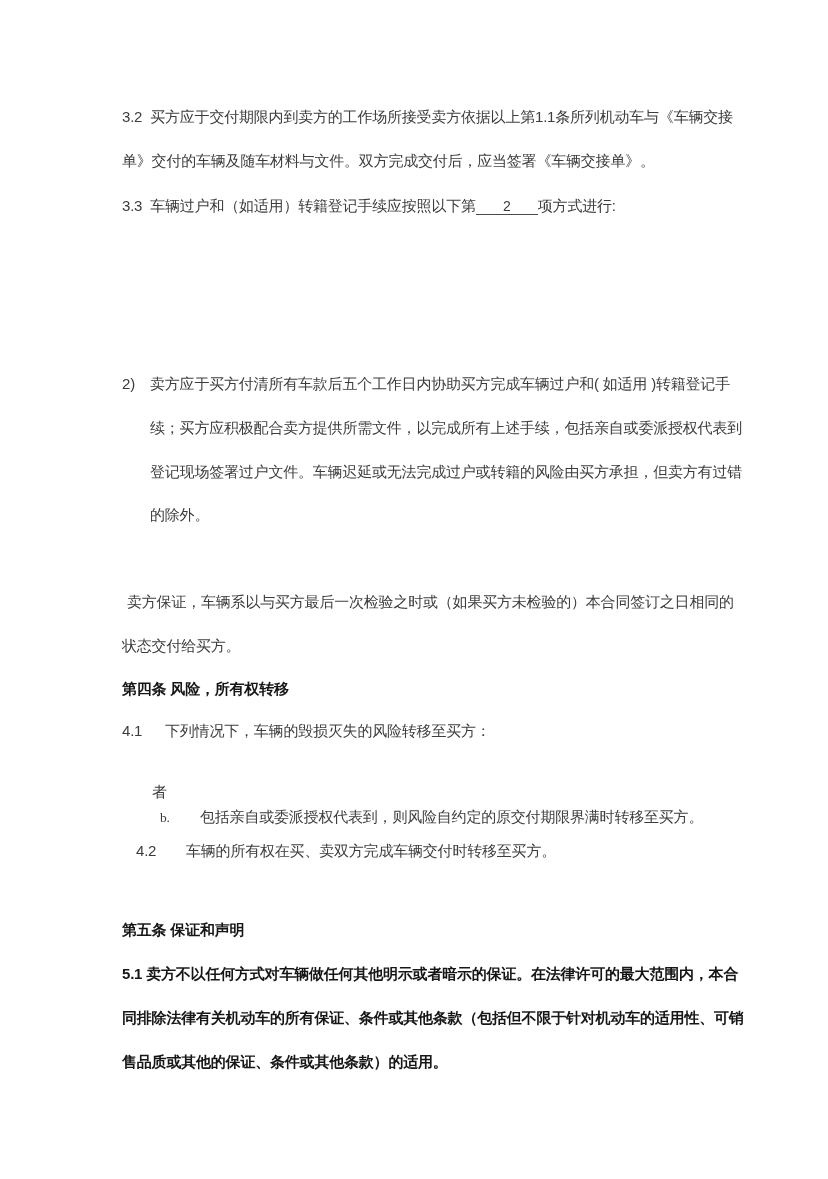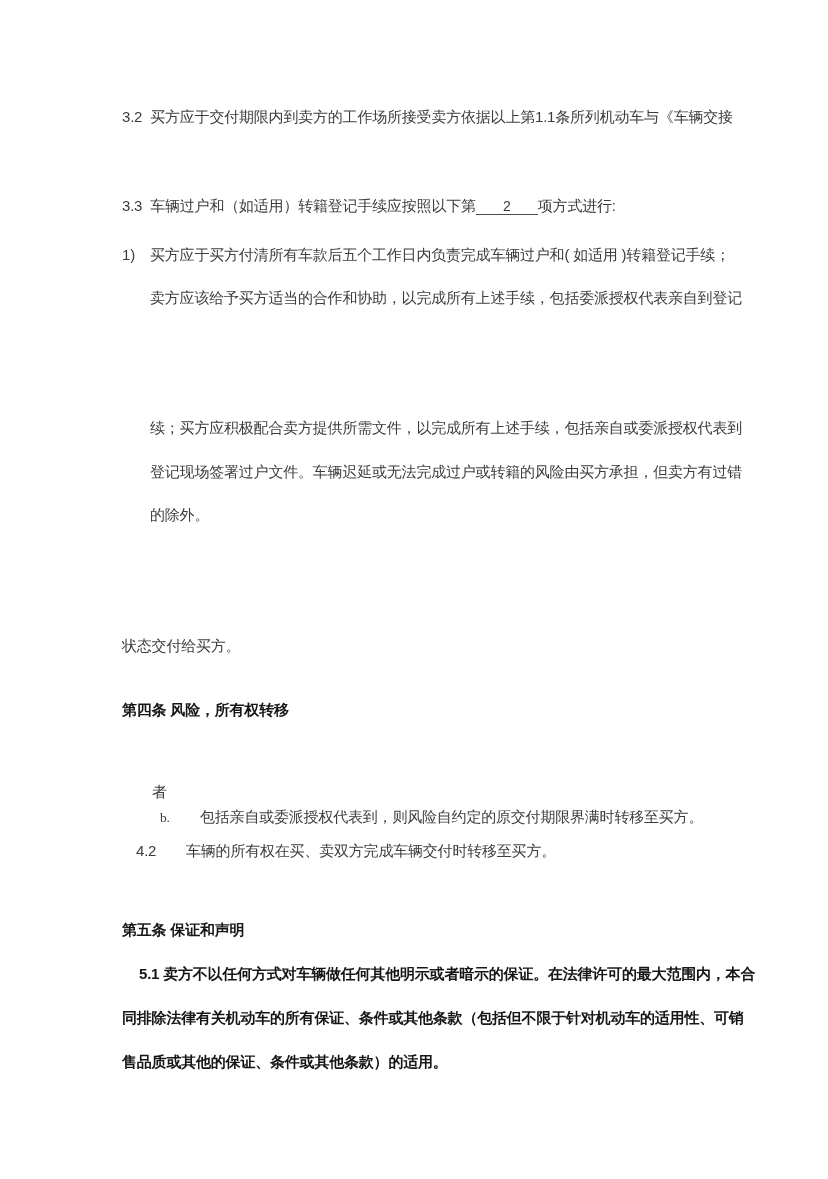--- a/index.html
+++ b/index.html
@@ -42,41 +42,43 @@
     line-height:16px;
     font-size:14px;
   }
 </style>
 </head>
 <body>
 
 <div class="page">
 
   <div class="ln" style="left:122px;top:107px">3.2  买方应于交付期限内到卖方的工作场所接受卖方依据以上第1.1条所列机动车与《车辆交接</div>
+  <div class="ln" style="left:122px;top:151px">单》交付的车辆及随车材料与文件。双方完成交付后，应当签署《车辆交接单》。</div>
 
   <div class="ln" style="left:122px;top:196px"><span>3.3  车辆过户和（如适用）转籍登记手续应按照以下第</span><span class="blank"><span>2</span></span><span>项方式进行:</span></div>
 
-  <div class="ln" style="left:122px;top:245px"><span class="marker" style="width:28px">1)</span><span>买方应于买方付清所有车款后五个工作日内负责完成车辆过户和( 如适用 )转籍登记手续；</span></div>
-  <div class="ln" style="left:150px;top:288px">卖方应该给予买方适当的合作和协助，以完成所有上述手续，包括委派授权代表亲自到登记</div>
 
+  <div class="ln" style="left:122px;top:374px"><span class="marker" style="width:28px">2)</span><span>卖方应于买方付清所有车款后五个工作日内协助买方完成车辆过户和( 如适用 )转籍登记手</span></div>
   <div class="ln" style="left:150px;top:418px">续；买方应积极配合卖方提供所需文件，以完成所有上述手续，包括亲自或委派授权代表到</div>
   <div class="ln" style="left:150px;top:462px">登记现场签署过户文件。车辆迟延或无法完成过户或转籍的风险由买方承担，但卖方有过错</div>
   <div class="ln" style="left:150px;top:505px">的除外。</div>
 
 
+  <div class="ln" style="left:127px;top:592px">卖方保证，车辆系以与买方最后一次检验之时或（如果买方未检验的）本合同签订之日相同的</div>
   <div class="ln" style="left:122px;top:636px">状态交付给买方。</div>
 
-  <div class="ln bold" style="left:122px;top:700px">第四条 风险，所有权转移</div>
+  <div class="ln bold" style="left:122px;top:679px">第四条 风险，所有权转移</div>
 
+  <div class="ln" style="left:122px;top:721px"><span class="marker" style="width:43px">4.1</span><span>下列情况下，车辆的毁损灭失的风险转移至买方：</span></div>
 
   <div class="ln" style="left:152px;top:782px">者</div>
 
   <div class="ln" style="left:160px;top:807px"><span class="marker alpha-marker" style="width:40px">b.</span><span>包括亲自或委派授权代表到，则风险自约定的原交付期限界满时转移至买方。</span></div>
 
   <div class="ln" style="left:136px;top:841px"><span class="marker" style="width:50px">4.2</span><span>车辆的所有权在买、卖双方完成车辆交付时转移至买方。</span></div>
 
   <div class="ln bold" style="left:122px;top:920px">第五条 保证和声明</div>
 
-  <div class="ln bold" style="left:139px;top:964px">5.1 卖方不以任何方式对车辆做任何其他明示或者暗示的保证。在法律许可的最大范围内，本合</div>
+  <div class="ln bold" style="left:122px;top:964px">5.1 卖方不以任何方式对车辆做任何其他明示或者暗示的保证。在法律许可的最大范围内，本合</div>
   <div class="ln bold" style="left:122px;top:1052px">售品质或其他的保证、条件或其他条款）的适用。</div>
   <div class="ln bold" style="left:122px;top:1008px">同排除法律有关机动车的所有保证、条件或其他条款（包括但不限于针对机动车的适用性、可销</div>
 
 </div>
 
 </body></html>

